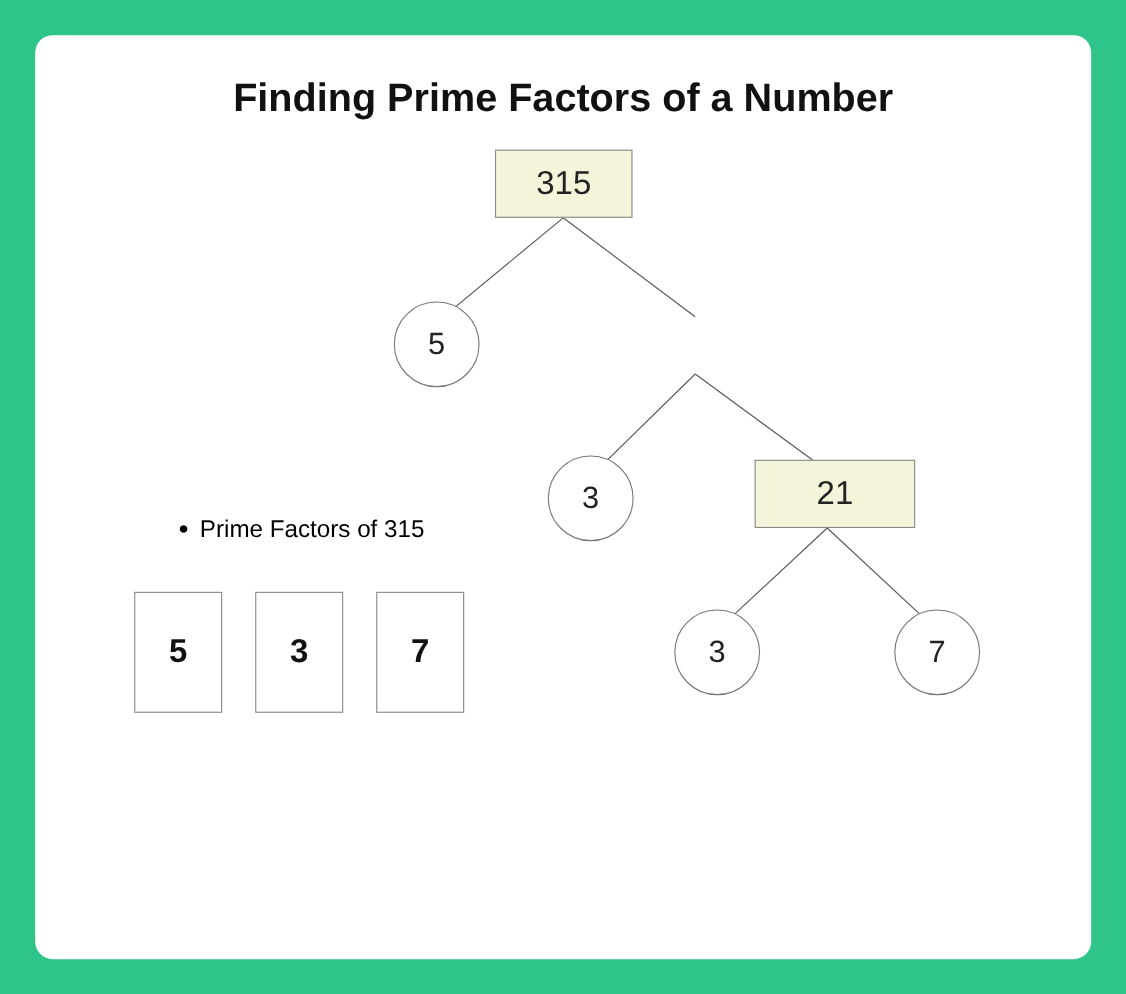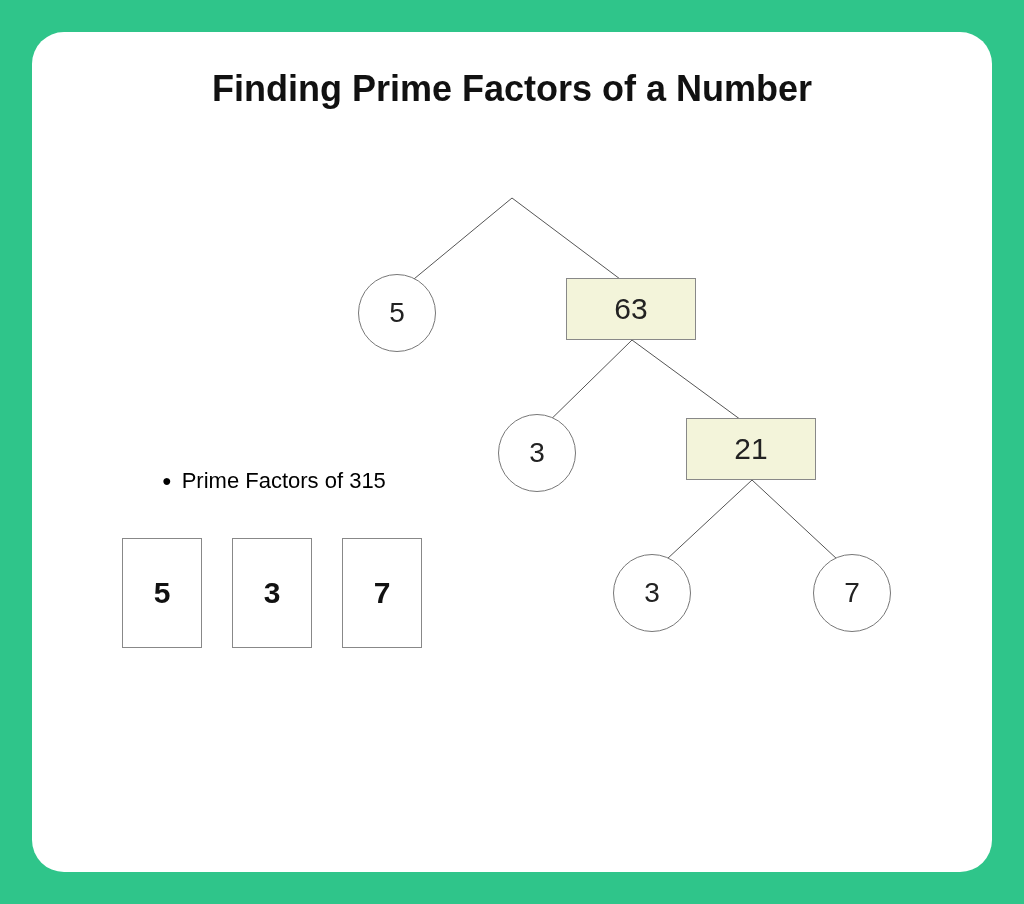--- a/index.html
+++ b/index.html
@@ -5,21 +5,21 @@
   * { box-sizing: border-box; margin: 0; padding: 0; }
   body {
     font-family: "Segoe UI", Arial, sans-serif;
     background: #2fc58a;
     padding: 32px;
     width: 1024px;
     height: 904px;
   }
   .card {
     background: #ffffff;
-    border-radius: 32px;
+    border-radius: 16px;
     width: 100%;
     height: 100%;
     padding: 36px 60px 40px 60px;
     position: relative;
   }
   .title {
     font-size: 36px;
     font-weight: 700;
     text-align: center;
     color: #111;
@@ -116,24 +116,24 @@
   <div class="diagram">
     <svg viewBox="0 0 840 560" preserveAspectRatio="none">
       <line x1="420" y1="80" x2="305" y2="175" stroke="#555" stroke-width="1"></line>
       <line x1="420" y1="80" x2="540" y2="170" stroke="#555" stroke-width="1"></line>
       <line x1="540" y1="222" x2="445" y2="315" stroke="#555" stroke-width="1"></line>
       <line x1="540" y1="222" x2="660" y2="310" stroke="#555" stroke-width="1"></line>
       <line x1="660" y1="362" x2="560" y2="455" stroke="#555" stroke-width="1"></line>
       <line x1="660" y1="362" x2="760" y2="455" stroke="#555" stroke-width="1"></line>
     </svg>
 
+    <div class="node-rect" style="left:358px; top:18px; width:125px; height:62px;">315</div>
     <div class="node-circle" style="left:266px; top:156px; width:78px; height:78px;">5</div>
-    <div class="node-rect" style="left:474px; top:160px; width:130px; height:62px;">63</div>
     <div class="node-circle" style="left:406px; top:296px; width:78px; height:78px;">3</div>
-    <div class="node-rect" style="left:594px; top:300px; width:130px; height:62px;">21</div>
+    <div class="node-rect" style="left:594px; top:300px; width:146px; height:62px;">21</div>
     <div class="node-circle" style="left:521px; top:436px; width:78px; height:78px;">3</div>
     <div class="node-circle" style="left:721px; top:436px; width:78px; height:78px;">7</div>
 
     <div class="prime-label">Prime Factors of 315</div>
     <div class="prime-boxes">
       <div class="prime-box">5</div>
       <div class="prime-box">3</div>
       <div class="prime-box">7</div>
     </div>
   </div>

